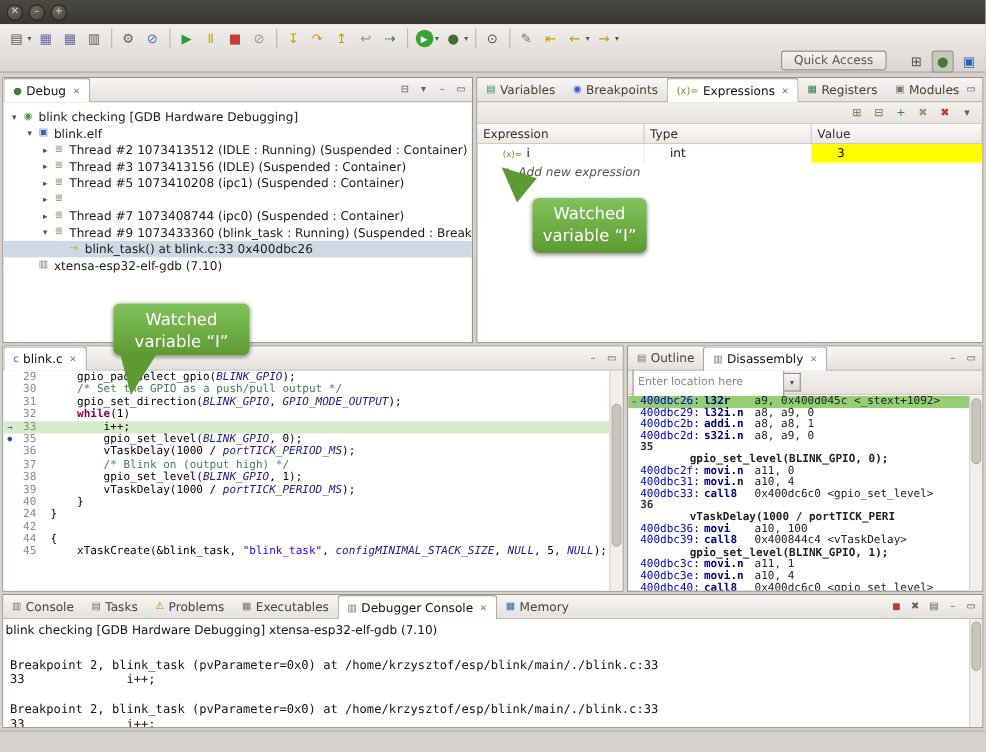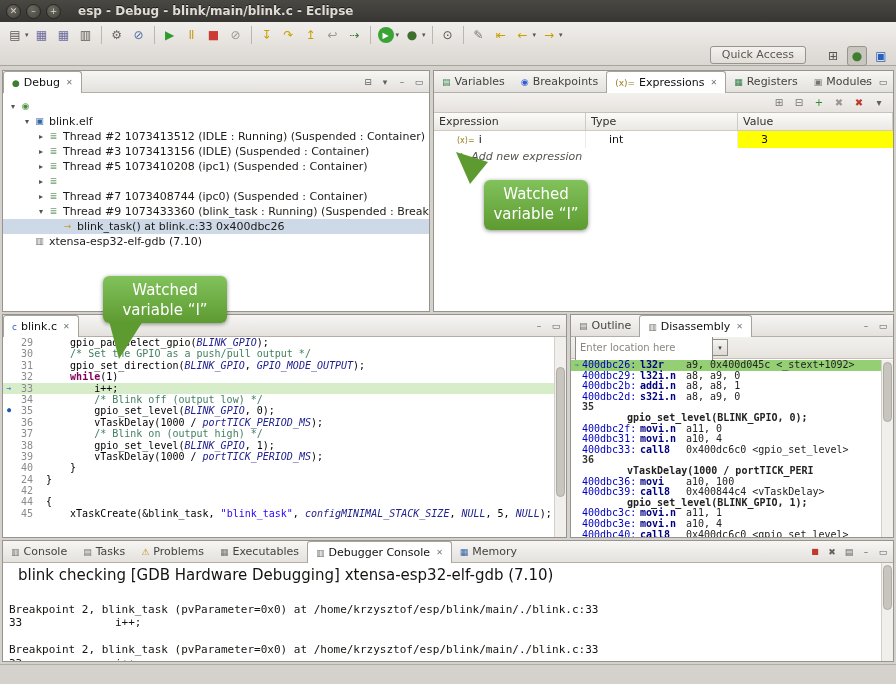--- a/index.html
+++ b/index.html
@@ -100,21 +100,21 @@
   .drow.dcur{background:#94cf74}
   .dmark{width:11px;flex:none;font-size:7px;color:#2a5fb0;text-align:center}
   .daddr{color:#0000c0;width:58px;flex:none}
   .dop{width:46px;flex:none;color:#000080;font-weight:bold}
   .dargs{color:#222}
   .dsrcnum{padding-left:11px;color:#333;font-weight:bold}
   .dsrc{padding-left:56px;color:#222;font-weight:bold}
 
   
   .console-body{position:absolute;top:22px;left:0;right:12px;bottom:0;background:#fff;overflow:hidden}
-  .console-header{font-size:15px;padding:3px 15px;color:#14130f;white-space:nowrap}
+  .console-header{font-size:11px;padding:3px 2px;color:#14130f;white-space:nowrap}
   .console-output{font-family:"DejaVu Sans Mono","Liberation Mono",monospace;font-size:11px;
     line-height:13.5px;padding:2px 6px;color:#14130f;white-space:pre}
   .console-btns .pbtn.red{color:#c0392b;font-size:8px}
 
   
   .vscroll{position:absolute;top:22px;right:0;bottom:0;width:12px;background:#f1efec;border-left:1px solid #d3d0cb}
   .vthumb{position:absolute;left:1px;right:1px;background:#c8c5bf;border:1px solid #aeaba5;border-radius:5px}
 
   
   .callout{position:absolute;z-index:60;background:linear-gradient(#82c25b,#5d9b31);color:#fff;
@@ -128,21 +128,20 @@
   .statusbar{position:absolute;left:0;top:664px;width:896px;height:20px;background:#d5d1cc;
     border-top:1px solid #b0ada7}
 </style>
 </head>
 <body>
 
 <div class="titlebar">
   <span class="wbtn">✕</span>
   <span class="wbtn">–</span>
   <span class="wbtn">+</span>
-  <span class="wtitle">esp - Debug - blink/main/blink.c - Eclipse</span>
 </div>
 
 <div class="toolbar">
   <div class="tb-icons">
       <span class="tbtn" style="color: rgb(93, 90, 85);">▤</span>
       <span class="tcaret">▾</span>
       <span class="tbtn" style="color: rgb(109, 106, 158);">▦</span>
       <span class="tbtn" style="color: rgb(109, 106, 158);">▦</span>
       <span class="tbtn" style="color: rgb(93, 90, 85);">▥</span>
       <span class="tsep"></span>
@@ -195,20 +194,21 @@
       <span class="pbtn">⊟</span>
       <span class="pbtn">▾</span>
       <span class="pbtn">–</span>
       <span class="pbtn">▭</span>
     </div>
   </div>
   <div class="tree">
       <div class="trow" style="padding-left: 4px;">
         <span class="arr">▾</span>
         <span class="ticon" style="color: rgb(78, 143, 58);">◉</span>
+        <span>blink checking [GDB Hardware Debugging]</span>
       </div>
       <div class="trow" style="padding-left: 18px;">
         <span class="arr">▾</span>
         <span class="ticon" style="color: rgb(52, 101, 164);">▣</span>
         <span>blink.elf</span>
       </div>
       <div class="trow" style="padding-left: 32px;">
         <span class="arr">▸</span>
         <span class="ticon" style="color: rgb(111, 156, 111);">≣</span>
         <span>Thread #2 1073413512 (IDLE : Running) (Suspended : Container)</span>
@@ -318,21 +318,20 @@
       <span class="pbtn">–</span>
       <span class="pbtn">▭</span>
     </div>
   </div>
   <div class="editor-body">
       <div class="eline"><span class="emark"></span><span class="enum">29</span><span class="efold"></span><span><span class="sy-p">    gpio_pad_select_gpio(</span><span class="sy-m">BLINK_GPIO</span><span class="sy-p">);</span></span></div>
       <div class="eline"><span class="emark"></span><span class="enum">30</span><span class="efold"></span><span><span class="sy-p">    </span><span class="sy-c">/* Set the GPIO as a push/pull output */</span></span></div>
       <div class="eline"><span class="emark"></span><span class="enum">31</span><span class="efold"></span><span><span class="sy-p">    gpio_set_direction(</span><span class="sy-m">BLINK_GPIO</span><span class="sy-p">, </span><span class="sy-m">GPIO_MODE_OUTPUT</span><span class="sy-p">);</span></span></div>
       <div class="eline"><span class="emark"></span><span class="enum">32</span><span class="efold"></span><span><span class="sy-p">    </span><span class="sy-k">while</span><span class="sy-p">(1)</span></span></div>
       <div class="eline curline"><span class="emark ip">→</span><span class="enum">33</span><span class="efold"></span><span><span class="sy-p">        i++;</span></span></div>
-      <div class="eline"><span class="emark"></span><span class="enum">34</span><span class="efold"></span><span><span class="sy-p">        </span><span class="sy-c">/* Blink off (output low) */</span></span></div>
       <div class="eline"><span class="emark bp">●</span><span class="enum">35</span><span class="efold"></span><span><span class="sy-p">        gpio_set_level(</span><span class="sy-m">BLINK_GPIO</span><span class="sy-p">, 0);</span></span></div>
       <div class="eline"><span class="emark"></span><span class="enum">36</span><span class="efold"></span><span><span class="sy-p">        vTaskDelay(1000 / </span><span class="sy-m">portTICK_PERIOD_MS</span><span class="sy-p">);</span></span></div>
       <div class="eline"><span class="emark"></span><span class="enum">37</span><span class="efold"></span><span><span class="sy-p">        </span><span class="sy-c">/* Blink on (output high) */</span></span></div>
       <div class="eline"><span class="emark"></span><span class="enum">38</span><span class="efold"></span><span><span class="sy-p">        gpio_set_level(</span><span class="sy-m">BLINK_GPIO</span><span class="sy-p">, 1);</span></span></div>
       <div class="eline"><span class="emark"></span><span class="enum">39</span><span class="efold"></span><span><span class="sy-p">        vTaskDelay(1000 / </span><span class="sy-m">portTICK_PERIOD_MS</span><span class="sy-p">);</span></span></div>
       <div class="eline"><span class="emark"></span><span class="enum">40</span><span class="efold"></span><span><span class="sy-p">    }</span></span></div>
       <div class="eline"><span class="emark"></span><span class="enum">24</span><span class="efold"></span><span><span class="sy-p">}</span></span></div>
       <div class="eline"><span class="emark"></span><span class="enum">42</span><span class="efold"></span><span><span class="sy-p"></span></span></div>
       <div class="eline"><span class="emark"></span><span class="enum">44</span><span class="efold"></span><span><span class="sy-p">{</span></span></div>
       <div class="eline"><span class="emark"></span><span class="enum">45</span><span class="efold"></span><span><span class="sy-p">    xTaskCreate(&amp;blink_task, </span><span class="sy-s">"blink_task"</span><span class="sy-p">, </span><span class="sy-m">configMINIMAL_STACK_SIZE</span><span class="sy-p">, </span><span class="sy-m">NULL</span><span class="sy-p">, 5, </span><span class="sy-m">NULL</span><span class="sy-p">);</span></span></div>

